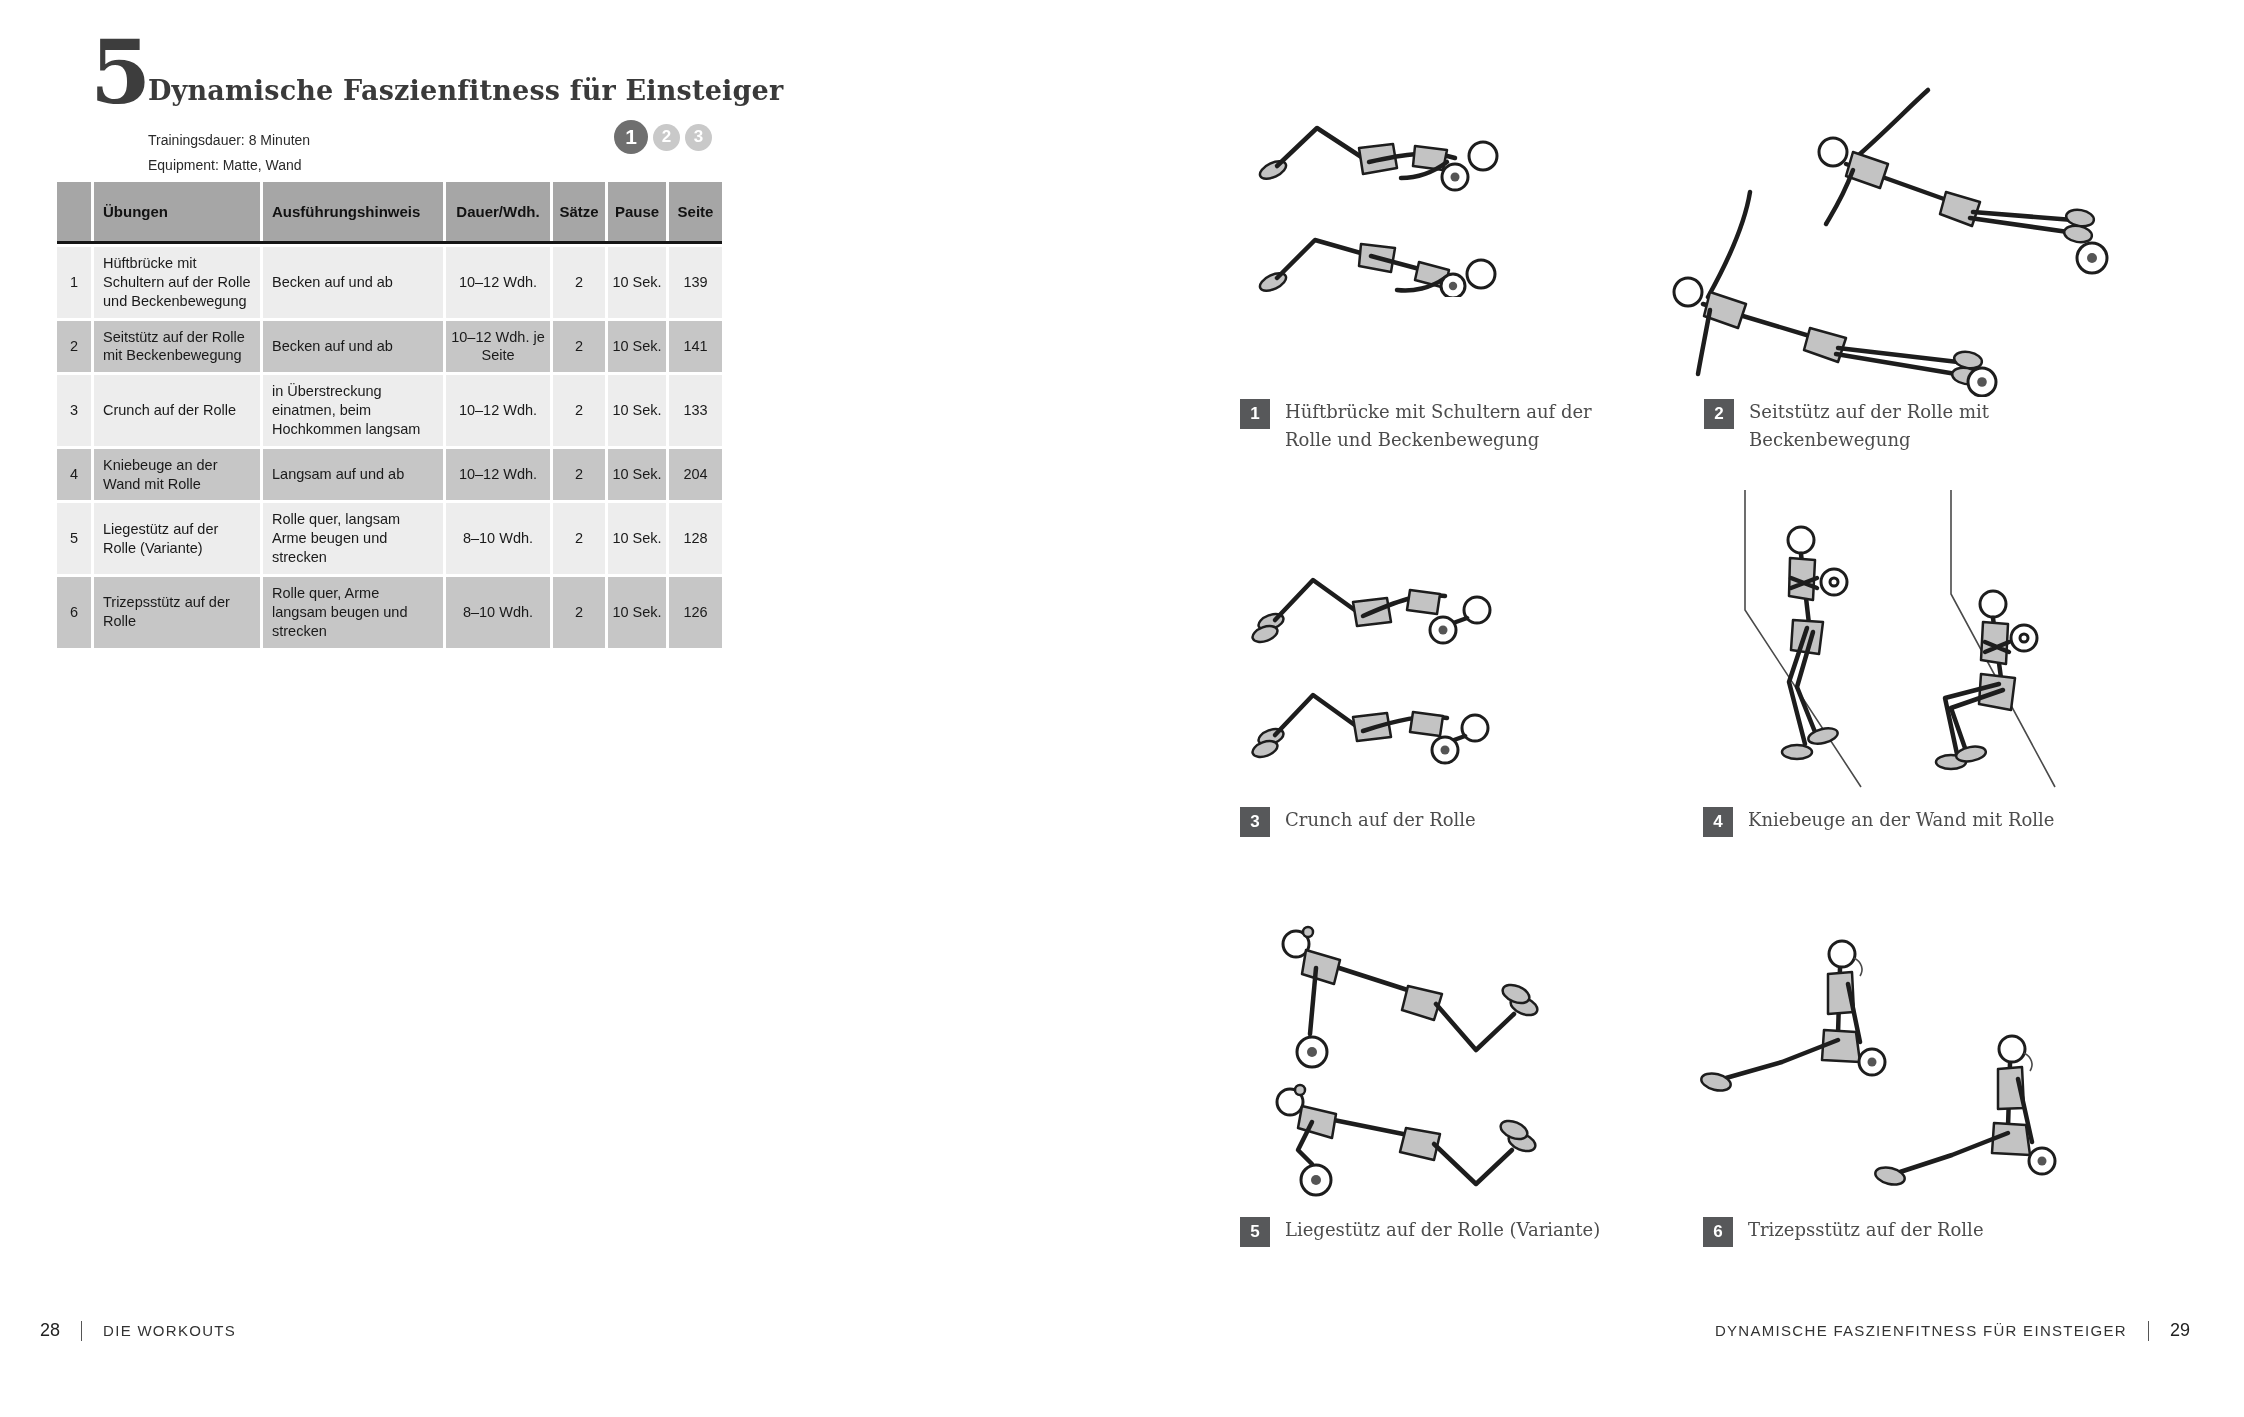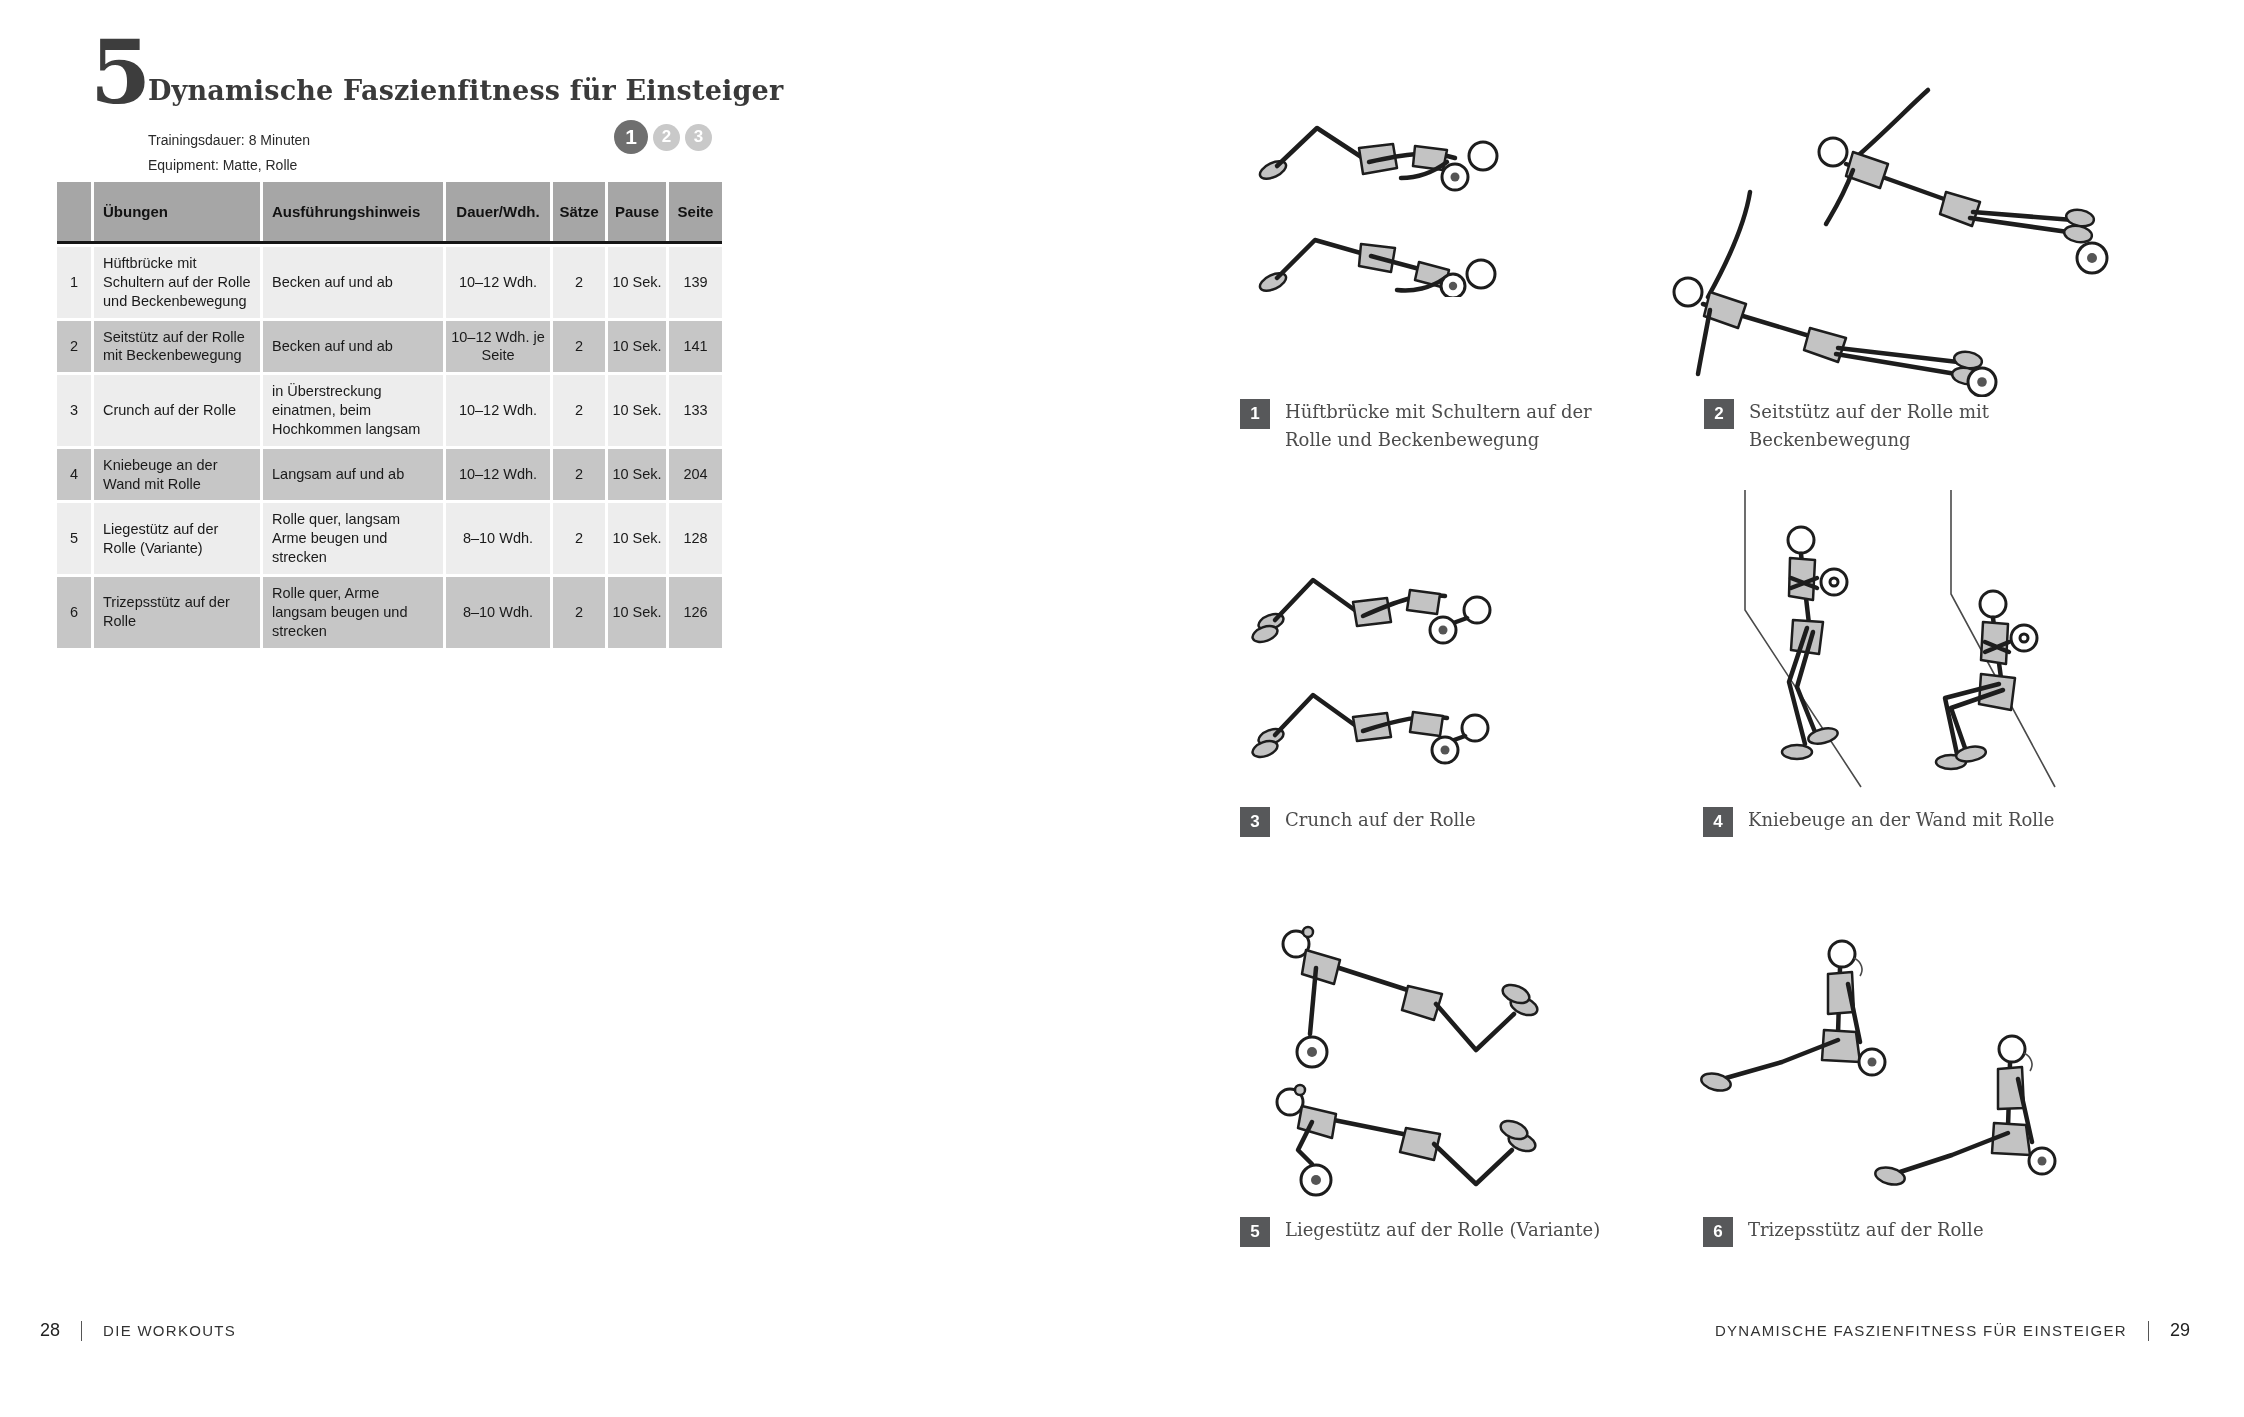--- a/index.html
+++ b/index.html
@@ -83,21 +83,21 @@
 </head>
 <body>
 
 <div id="page">
 
   <div class="chapter-num">5</div>
   <h1 class="page-title">Dynamische Faszienfitness für Einsteiger</h1>
 
   <div class="meta">
     <div>Trainingsdauer: 8 Minuten</div>
-    <div>Equipment: Matte, Rolle</div>
+    <div>Equipment: Matte, Wand</div>
   </div>
 
   <div class="levels">
     <div class="level-circle active">1</div>
     <div class="level-circle inactive">2</div>
     <div class="level-circle inactive">3</div>
   </div>
 
   <div class="workout-table">
 

